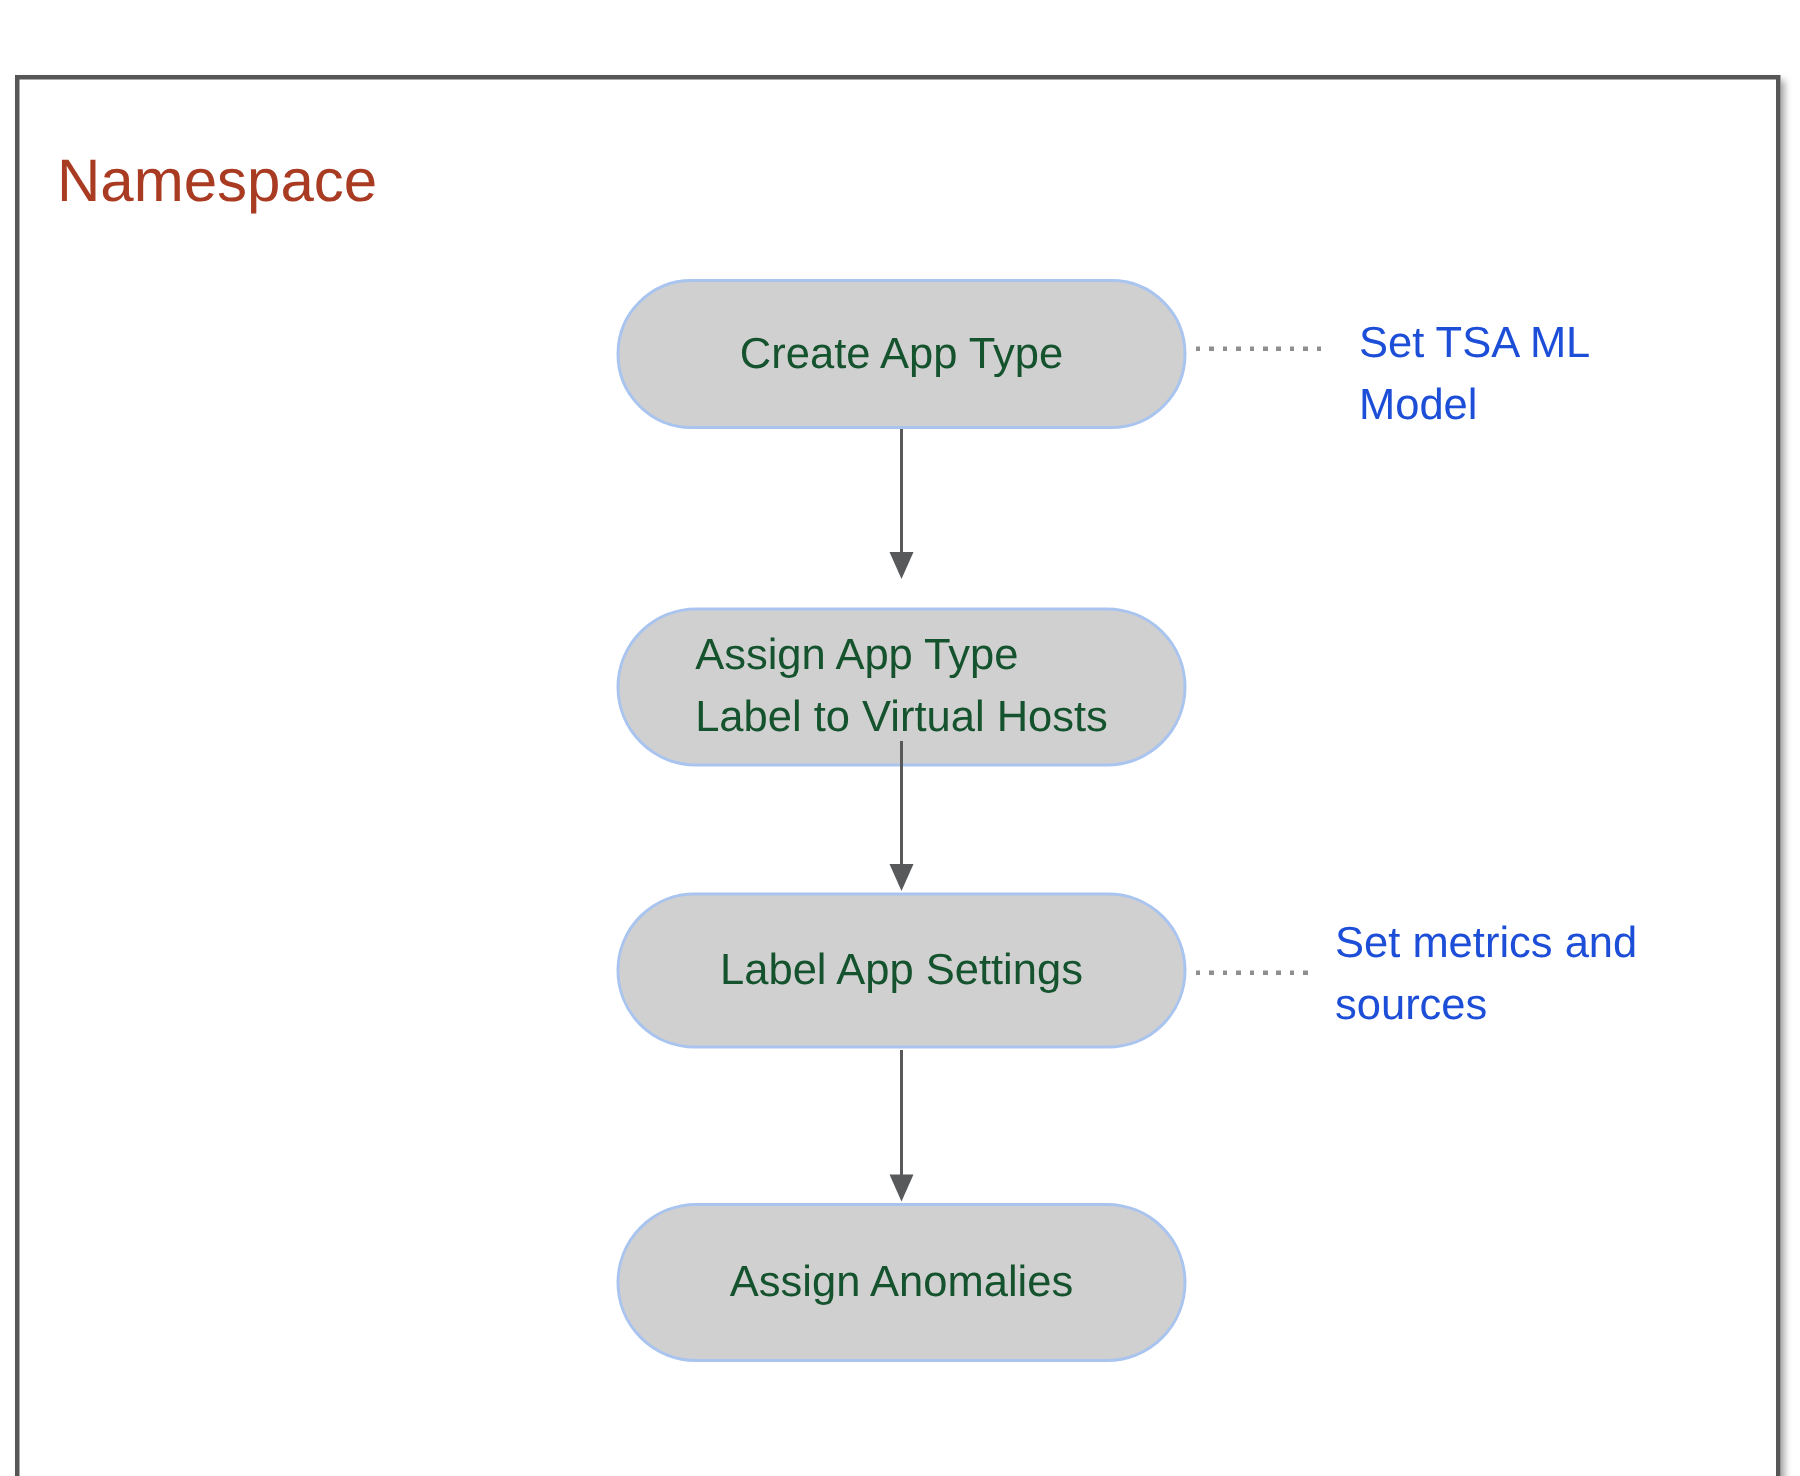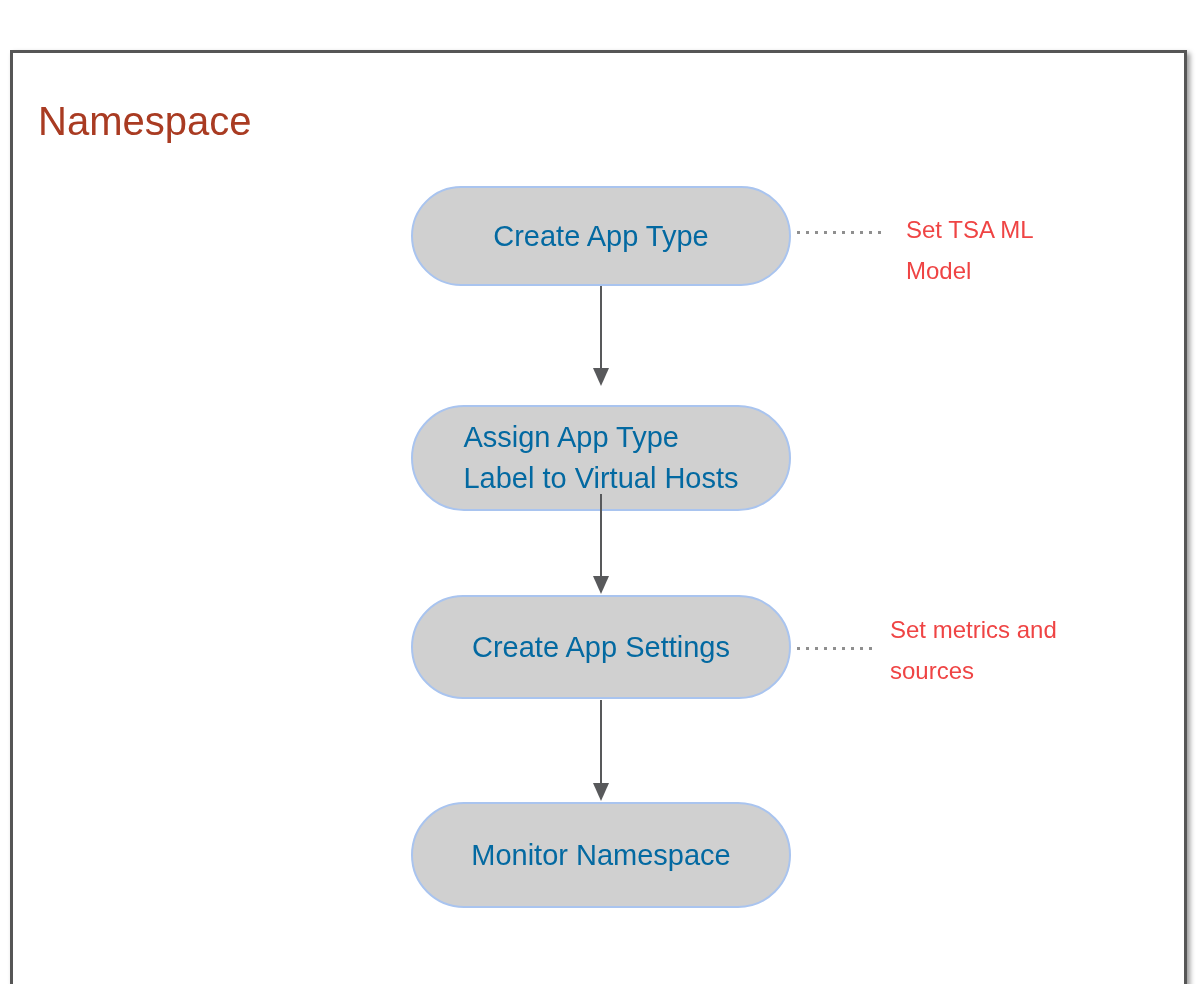--- a/index.html
+++ b/index.html
@@ -36,21 +36,21 @@
     width: 380px;
     background: #d0d0d0;
     border: 2px solid #a9c4ef;
     border-radius: 60px;
     display: flex;
     align-items: center;
     justify-content: center;
     text-align: left;
     font-size: 29px;
     line-height: 41px;
-    color: #0369a1;
+    color: #14532d;
   }
   .flow-node .node-label { white-space: pre-line; }
   .node-1 { top: 133px; height: 100px; }
   .node-2 { top: 352px; height: 106px; }
   .node-3 { top: 542px; height: 104px; }
   .node-4 { top: 749px; height: 106px; }
 
   .flow-arrow {
     position: absolute;
     left: 580px;
@@ -81,23 +81,23 @@
   .annotation-connector {
     position: absolute;
     height: 3px;
     background: repeating-linear-gradient(to right, #8f8f8f 0 3px, transparent 3px 9px);
   }
   .connector-1 { left: 784px; top: 178px; width: 86px; }
   .connector-2 { left: 784px; top: 594px; width: 80px; }
 
   .annotation-text {
     position: absolute;
-    font-size: 24px;
+    font-size: 29px;
     line-height: 41px;
-    color: #ef4444;
+    color: #1d4ed8;
     white-space: pre-line;
   }
   .annotation-1 { left: 893px; top: 156px; width: 250px; }
   .annotation-2 { left: 877px; top: 556px; width: 260px; }
 </style>
 </head>
 <body>
 
 <div class="namespace-frame">
 
@@ -116,30 +116,30 @@
     <span class="node-label">Assign App Type
 Label to Virtual Hosts</span>
   </div>
 
   <div class="flow-arrow arrow-2">
     <div class="arrow-line"></div>
     <div class="arrow-head"></div>
   </div>
 
   <div class="flow-node node-3">
-    <span class="node-label">Create App Settings</span>
+    <span class="node-label">Label App Settings</span>
   </div>
 
   <div class="flow-arrow arrow-3">
     <div class="arrow-line"></div>
     <div class="arrow-head"></div>
   </div>
 
   <div class="flow-node node-4">
-    <span class="node-label">Monitor Namespace</span>
+    <span class="node-label">Assign Anomalies</span>
   </div>
 
   <div class="annotation-connector connector-1"></div>
   <div class="annotation-text annotation-1">Set TSA ML
 Model</div>
 
   <div class="annotation-connector connector-2"></div>
   <div class="annotation-text annotation-2">Set metrics and
 sources</div>
 

